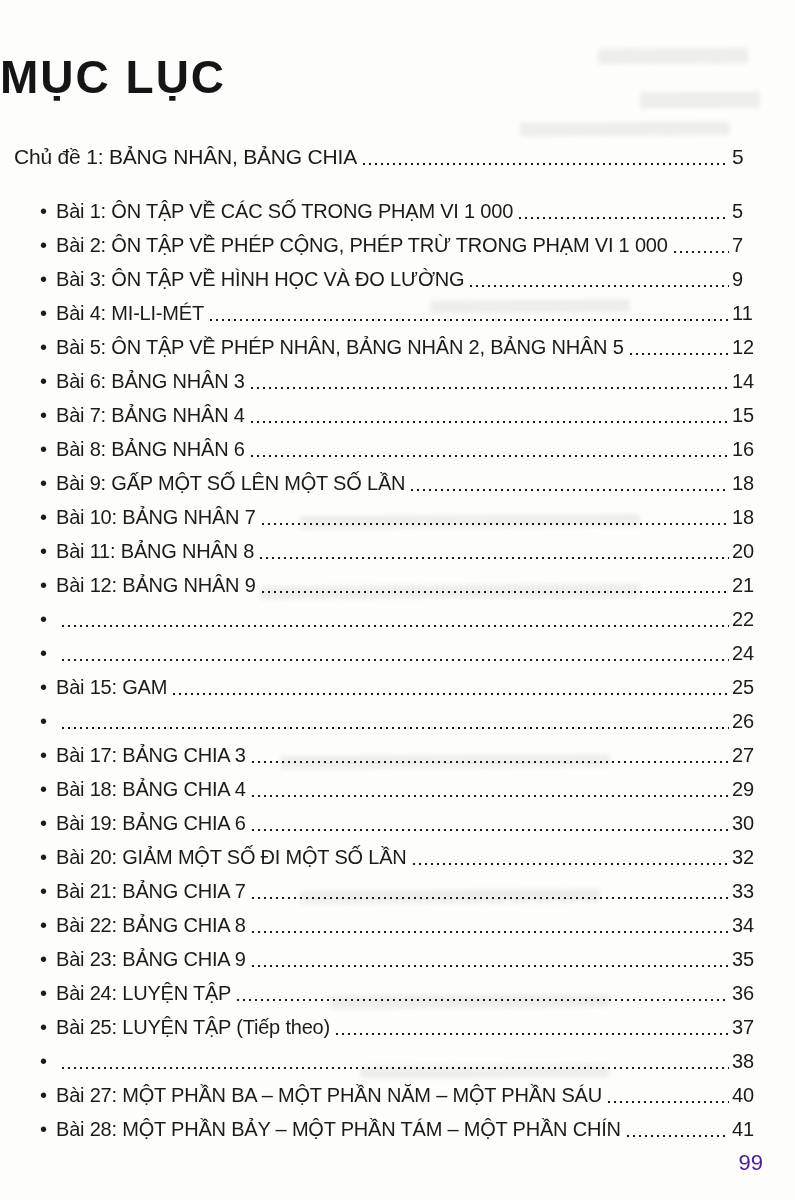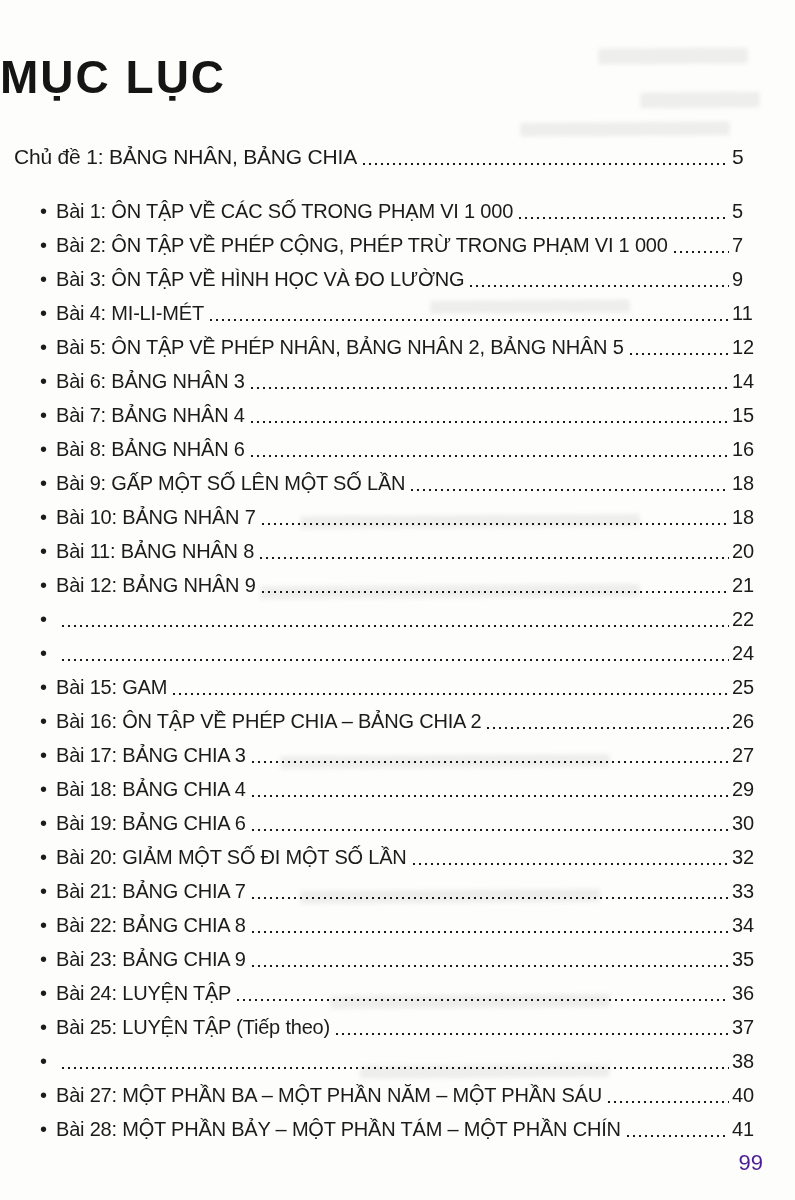--- a/index.html
+++ b/index.html
@@ -219,21 +219,20 @@
 
   <div class="toc-row entry-indent">
     <span class="bullet">•</span>
     <span class="label">Bài 15: GAM</span>
     <span class="leader"></span>
     <span class="pagenum">25</span>
   </div>
 
   <div class="toc-row entry-indent">
     <span class="bullet">•</span>
-    <span class="label">Bài 16: ÔN TẬP VỀ PHÉP CHIA – BẢNG CHIA 2</span>
     <span class="leader"></span>
     <span class="pagenum">26</span>
   </div>
 
   <div class="toc-row entry-indent">
     <span class="bullet">•</span>
     <span class="label">Bài 17: BẢNG CHIA 3</span>
     <span class="leader"></span>
     <span class="pagenum">27</span>
   </div>

